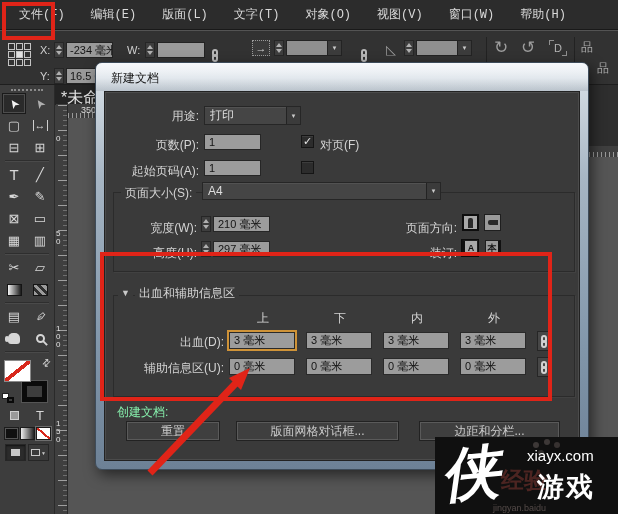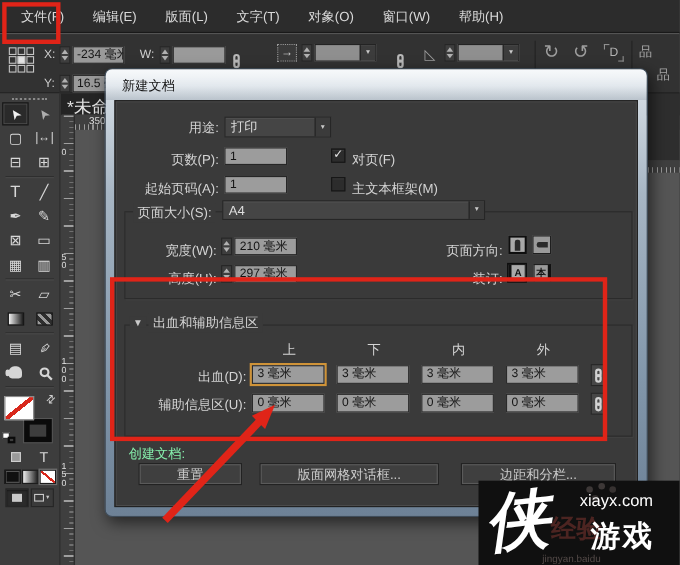--- a/index.html
+++ b/index.html
@@ -6,21 +6,21 @@
   html,body { background:#222; }
   .root {
     position:relative; width:618px; height:514px; overflow:hidden;
     background:#545454; font-family:"Liberation Sans", sans-serif;
     -webkit-font-smoothing:antialiased;
   }
   
   .menubar { position:absolute; top:0; left:0; right:0; height:30px; background:#2c2c2c;
     border-bottom:1px solid #191919; display:flex; align-items:center; padding-left:6px;
     color:#dadada; font-size:12px; z-index:2; }
-  .menu-item { padding:0 13px; line-height:30px; cursor:default; white-space:nowrap; }
+  .menu-item { padding:0 13px; line-height:30px; cursor:default; white-space:nowrap;font-family:Liberation Mono, monospace; }
   
   .controlbar { position:absolute; top:31px; left:0; right:0; height:54px; background:#323232;
     border-bottom:1px solid #1e1e1e; color:#c9c9c9; font-size:11px; z-index:2; }
   .cb-label { position:absolute; color:#cfcfcf; }
   .num-field { position:absolute; height:16px; background:#9a9a9a; color:#151515;
     border:1px solid #232323; font-size:11px; line-height:14px; padding:0 3px; overflow:hidden; white-space:nowrap; }
   .stepper { position:absolute; width:10px; height:16px; background:#3e3e3e; border:1px solid #262626;
     display:flex; flex-direction:column; align-items:center; justify-content:center; gap:2px; }
   .stepper i { width:0; height:0; border-left:3px solid transparent; border-right:3px solid transparent; }
   .stepper i.u { border-bottom:4px solid #b0b0b0; }
@@ -179,20 +179,21 @@
 <body>
 
 <div class="root">
 
   <div class="menubar">
     <span class="menu-item">文件(F)</span>
     <span class="menu-item">编辑(E)</span>
     <span class="menu-item">版面(L)</span>
     <span class="menu-item">文字(T)</span>
     <span class="menu-item">对象(O)</span>
+    <span class="menu-item">视图(V)</span>
     <span class="menu-item">窗口(W)</span>
     <span class="menu-item">帮助(H)</span>
   </div>
 
   <div class="controlbar">
     <div class="refproxy">
       <span></span>
         <span></span>
         <span></span>
         <span></span>
@@ -413,21 +414,20 @@
       </div>
 
       <span class="lbl r-lbl" style="left:0;width:94px;top:45px">页数(P):</span>
       <div class="field" style="left:99px;top:42px;width:57px">1</div>
       <span class="checkbox" style="left:196px;top:43px">✓</span>
       <span class="lbl" style="left:215px;top:45px">对页(F)</span>
 
       <span class="lbl r-lbl" style="left:0;width:94px;top:71px">起始页码(A):</span>
       <div class="field" style="left:99px;top:68px;width:57px">1</div>
       <span class="checkbox" style="left:196px;top:69px"></span>
-      <span class="lbl" style="left:215px;top:71px">主文本框架(M)</span>
 
       <div class="fieldset" style="left:8px;top:100px;width:462px;height:80px"></div>
       <span class="fs-label" style="left:16px;top:93px">页面大小(S):</span>
       <div class="select" style="left:97px;top:90px;width:239px;height:18px;z-index:1">
         <span>A4</span>
         <span class="dd-btn">▼</span>
       </div>
 
       <span class="lbl r-lbl" style="left:20px;width:72px;top:128px">宽度(W):</span>
       <span class="stepper" style="left:96px;top:124px">

